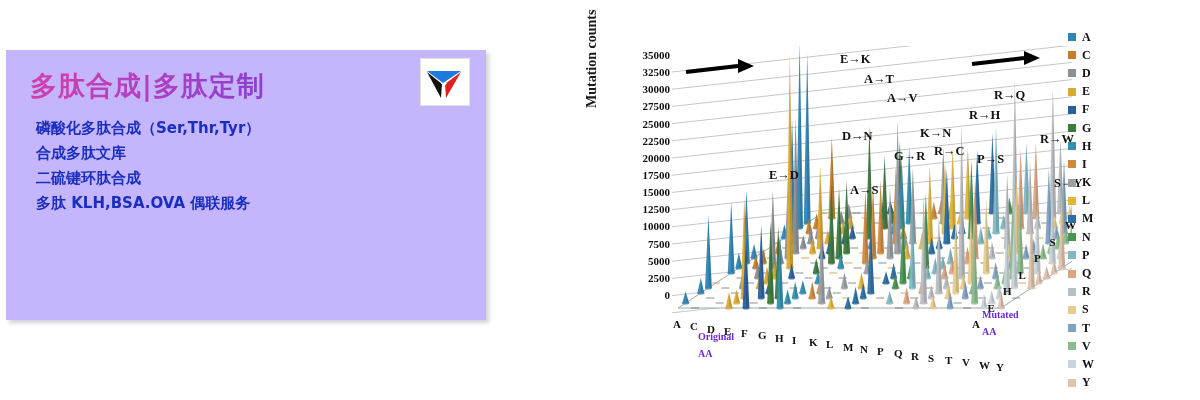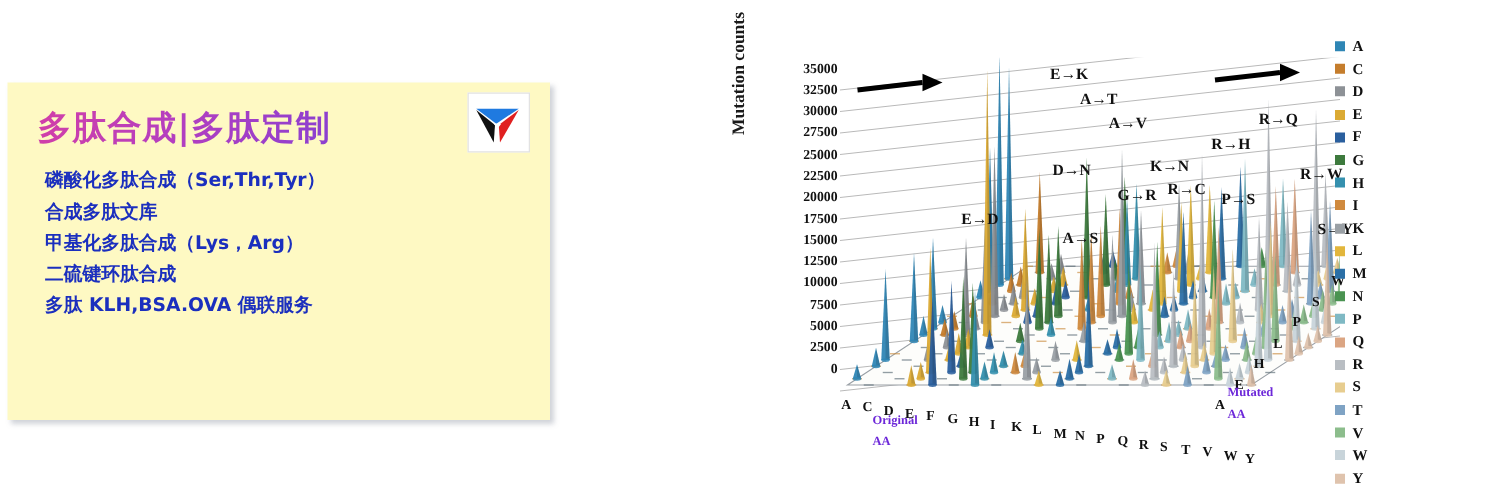--- a/index.html
+++ b/index.html
@@ -1,24 +1,23 @@
 <!DOCTYPE html>
 <html><head>
 <meta charset="utf-8">
 <style>
   html,body{margin:0;padding:0;background:#ffffff;}
   body{width:1200px;height:400px;position:relative;overflow:hidden;
        font-family:"Liberation Serif",serif;}
 
   
   .promo-panel{
-    position:absolute;left:6px;top:50px;width:434px;height:270px;
-    background:#fef9c3;
+    position:absolute;left:6px;top:50px;width:480px;height:270px;
+    background:#c4b5fd;
     box-shadow:3px 3px 4px rgba(120,130,145,.35);
-    margin-top:16px;
   }
   .promo-title{
     position:absolute;left:24px;top:18px;
     font-family:"DejaVu Sans",sans-serif;
     font-size:27px;font-weight:700;letter-spacing:1px;
     color:#c23fb0;
     background:linear-gradient(100deg,#d13fa8 0%,#b53fbf 45%,#8b3fd0 100%);
     -webkit-background-clip:text;background-clip:text;
     -webkit-text-fill-color:transparent;
     text-shadow:0 0 0 rgba(0,0,0,0);
@@ -113,21 +112,20 @@
       <polygon points="6,12 40,12 22,24" fill="#1f7ae0"></polygon>
       <polygon points="6,13 21,25 20,39" fill="#111111"></polygon>
       <polygon points="40,13 24,25 25,39" fill="#e02020"></polygon>
       <polygon points="20,24 26,24 23,28" fill="#ffffff"></polygon>
     </svg>
   </div>
 
   <div class="promo-list">
     <div class="li">磷酸化多肽合成（Ser,Thr,Tyr）</div>
     <div class="li">合成多肽文库</div>
-    <div class="li">甲基化多肽合成（Lys，Arg）</div>
     <div class="li">二硫键环肽合成</div>
     <div class="li">多肽 KLH,BSA.OVA 偶联服务</div>
   </div>
 </div>
 
 <div class="chart-wrap">
 
   <div class="y-axis-title">Mutation counts</div>
 
   <div class="y-ticks">
@@ -1426,21 +1424,21 @@
           <line x1="300" y1="18" x2="352" y2="12" stroke="#000" stroke-width="4"></line>
           <polygon points="352,5 368,12 352,19" fill="#000"></polygon>
         </g>
       </svg>
   </div>
 
   <div id="ann-layer" style="position:absolute;left:82px;top:30px;width:400px;height:300px;">
       <div class="ann" style="left: 168px; top: 6px;">E→K</div>
       <div class="ann" style="left: 192px; top: 26px;">A→T</div>
       <div class="ann" style="left: 215px; top: 45px;">A→V</div>
-      <div class="ann" style="left: 335px; top: 42px;">R→Q</div>
+      <div class="ann" style="left: 322px; top: 42px;">R→Q</div>
       <div class="ann" style="left: 297px; top: 62px;">R→H</div>
       <div class="ann" style="left: 170px; top: 83px;">D→N</div>
       <div class="ann" style="left: 248px; top: 80px;">K→N</div>
       <div class="ann" style="left: 368px; top: 86px;">R→W</div>
       <div class="ann" style="left: 97px; top: 122px;">E→D</div>
       <div class="ann" style="left: 178px; top: 110px; margin-top: 27px;">A→S</div>
       <div class="ann" style="left: 222px; top: 103px;">G→R</div>
       <div class="ann" style="left: 262px; top: 98px;">R→C</div>
       <div class="ann" style="left: 305px; top: 106px;">P→S</div>
       <div class="ann" style="left: 382px; top: 130px;">S→Y</div>

